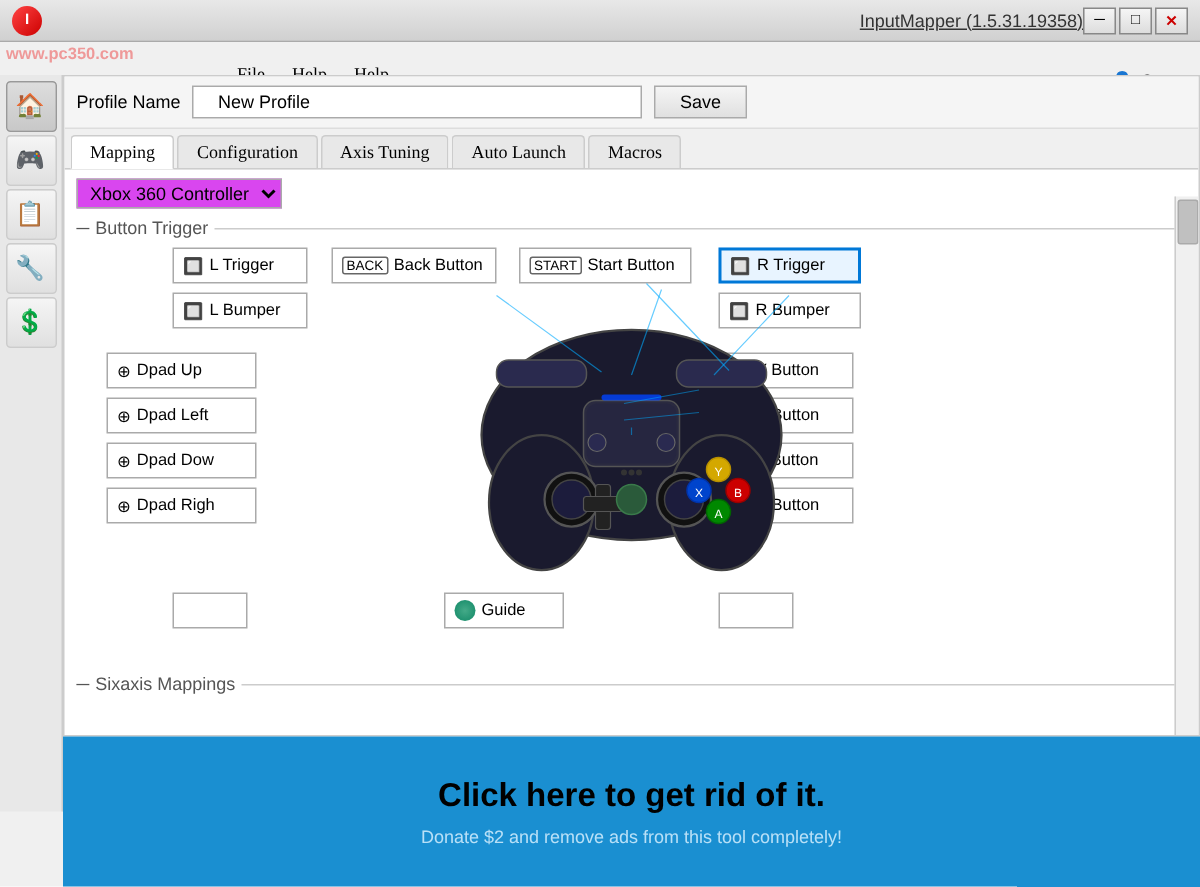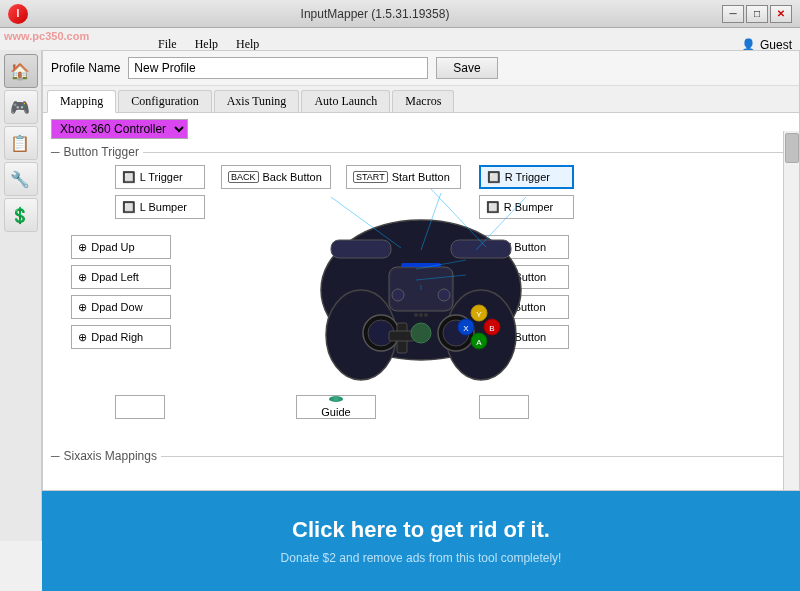--- a/index.html
+++ b/index.html
@@ -8,21 +8,21 @@
     
     .title-bar {
       background: linear-gradient(to bottom, #e8e8e8, #d0d0d0);
       height: 28px;
       display: flex;
       align-items: center;
       justify-content: space-between;
       padding: 0 8px;
       border-bottom: 1px solid #aaa;
     }
-    .title-bar-text { font-size: 12px; color: #333; flex: 1; text-align: center; }
+    .title-bar-text { font-size: 12px; color: #333; flex: 1; text-align: right; text-decoration: underline; }
     .title-bar-buttons { display: flex; gap: 2px; }
     .title-btn { width: 22px; height: 18px; border: 1px solid #888; background: linear-gradient(to bottom, #f5f5f5, #ddd); font-size: 10px; cursor: pointer; display: flex; align-items: center; justify-content: center; }
 
     
     .menu-bar {
       background: #f0f0f0;
       height: 22px;
       display: flex;
       align-items: center;
       padding: 0 8px;
@@ -79,21 +79,21 @@
       padding: 6px 8px;
       background: #f5f5f5;
       border-bottom: 1px solid #ddd;
       gap: 8px;
     }
     .profile-label { font-size: 12px; }
     .profile-input {
       flex: 1;
       height: 22px;
       border: 1px solid #aaa;
-      padding: 0 5px;
+      padding: 0 16px;
       font-size: 12px;
       max-width: 300px;
     }
     .save-btn {
       padding: 2px 16px;
       height: 22px;
       background: linear-gradient(to bottom, #f5f5f5, #e0e0e0);
       border: 1px solid #aaa;
       font-size: 12px;
       cursor: pointer;
@@ -181,21 +181,21 @@
       right: 0;
       height: 100px;
       background: #1a8fd1;
       display: flex;
       flex-direction: column;
       align-items: center;
       justify-content: center;
       gap: 8px;
     }
     .ad-main-text {
-      color: #ffffff;
+      color: #000000;
       font-size: 22px;
       font-weight: bold;
     }
     .ad-sub-text {
       color: #b8e0f7;
       font-size: 12px;
     }
 
     
     .scrollbar {
@@ -220,21 +220,21 @@
 <div class="title-bar">
   <div style="width:20px;height:20px;background:linear-gradient(135deg,#ff4444,#cc0000);border-radius:50%;display:flex;align-items:center;justify-content:center;font-size:10px;color:white;font-weight:bold;">I</div>
   <div class="title-bar-text">InputMapper (1.5.31.19358)</div>
   <div class="title-bar-buttons">
     <button class="title-btn">─</button>
     <button class="title-btn">□</button>
     <button class="title-btn" style="color:#c00;font-weight:bold;">✕</button>
   </div>
 </div>
 
-<div style="display:flex;align-items:center;background:#f0f0f0;border-bottom:1px solid #ccc;height:34px;position:relative;">
+<div style="display:flex;align-items:flex-end;background:#f0f0f0;border-bottom:1px solid #ccc;height:34px;position:relative;">
 
   <div style="position:absolute;left:0;top:0;width:140px;height:44px;z-index:5;opacity:0.5;pointer-events:none;overflow:hidden;">
     <div style="font-size:11px;color:#e44;font-weight:bold;padding:2px 4px;">www.pc350.com</div>
   </div>
   <div class="menu-bar" style="flex:1;padding-left:150px;">
     <span class="menu-item">File</span>
     <span class="menu-item">Help</span>
     <span class="menu-item">Help</span>
   </div>
   <div style="display:flex;align-items:center;gap:4px;padding-right:8px;">
@@ -346,21 +346,21 @@
       <div class="btn-mapping" style="left:428px;top:130px;width:90px;">
         <span class="colored-btn btn-a"></span>
         <span>A Button</span>
       </div>
 
       <div class="btn-mapping" style="left:428px;top:160px;width:90px;">
         <span class="colored-btn btn-x"></span>
         <span>X Button</span>
       </div>
 
-      <div class="btn-mapping" style="left:245px;top:230px;width:80px;flex-direction:column;">
+      <div class="btn-mapping" style="left:245px;top:230px;width:80px;">
         <span style="width:14px;height:14px;background:radial-gradient(circle, #4a8, #186);border-radius:50%;display:inline-block;"></span>
         <span>Guide</span>
       </div>
 
       <div class="btn-mapping" style="left:64px;top:230px;width:50px;"></div>
       <div class="btn-mapping" style="left:428px;top:230px;width:50px;"></div>
 
       <div class="controller-svg-container">
         <svg viewBox="0 0 240 200" width="240" height="200" xmlns="http://www.w3.org/2000/svg">
 

